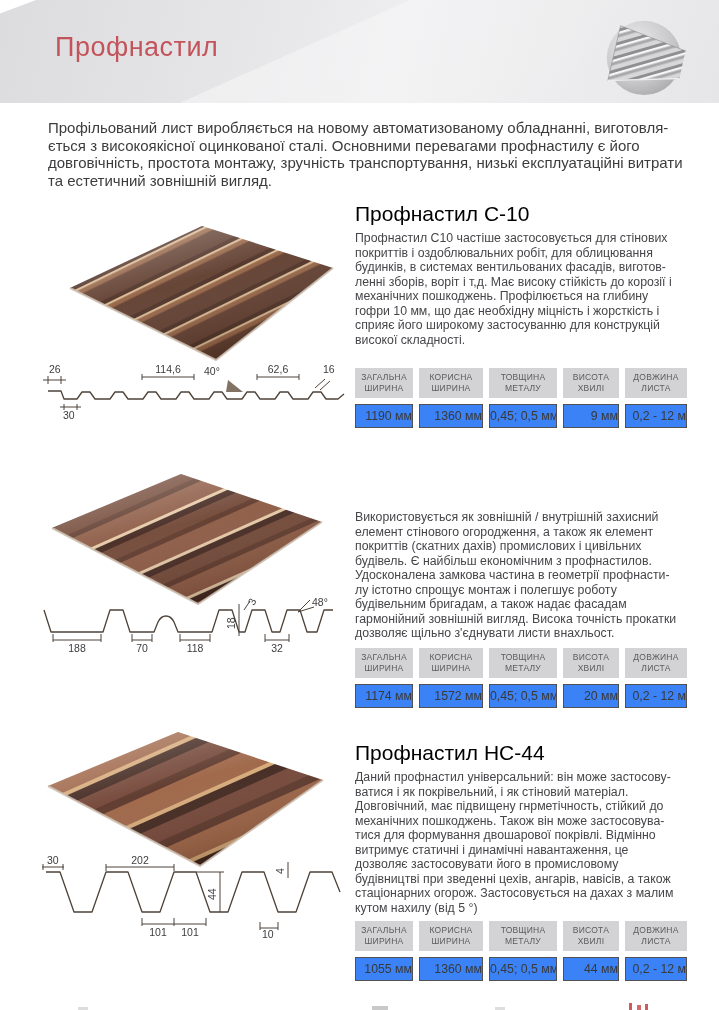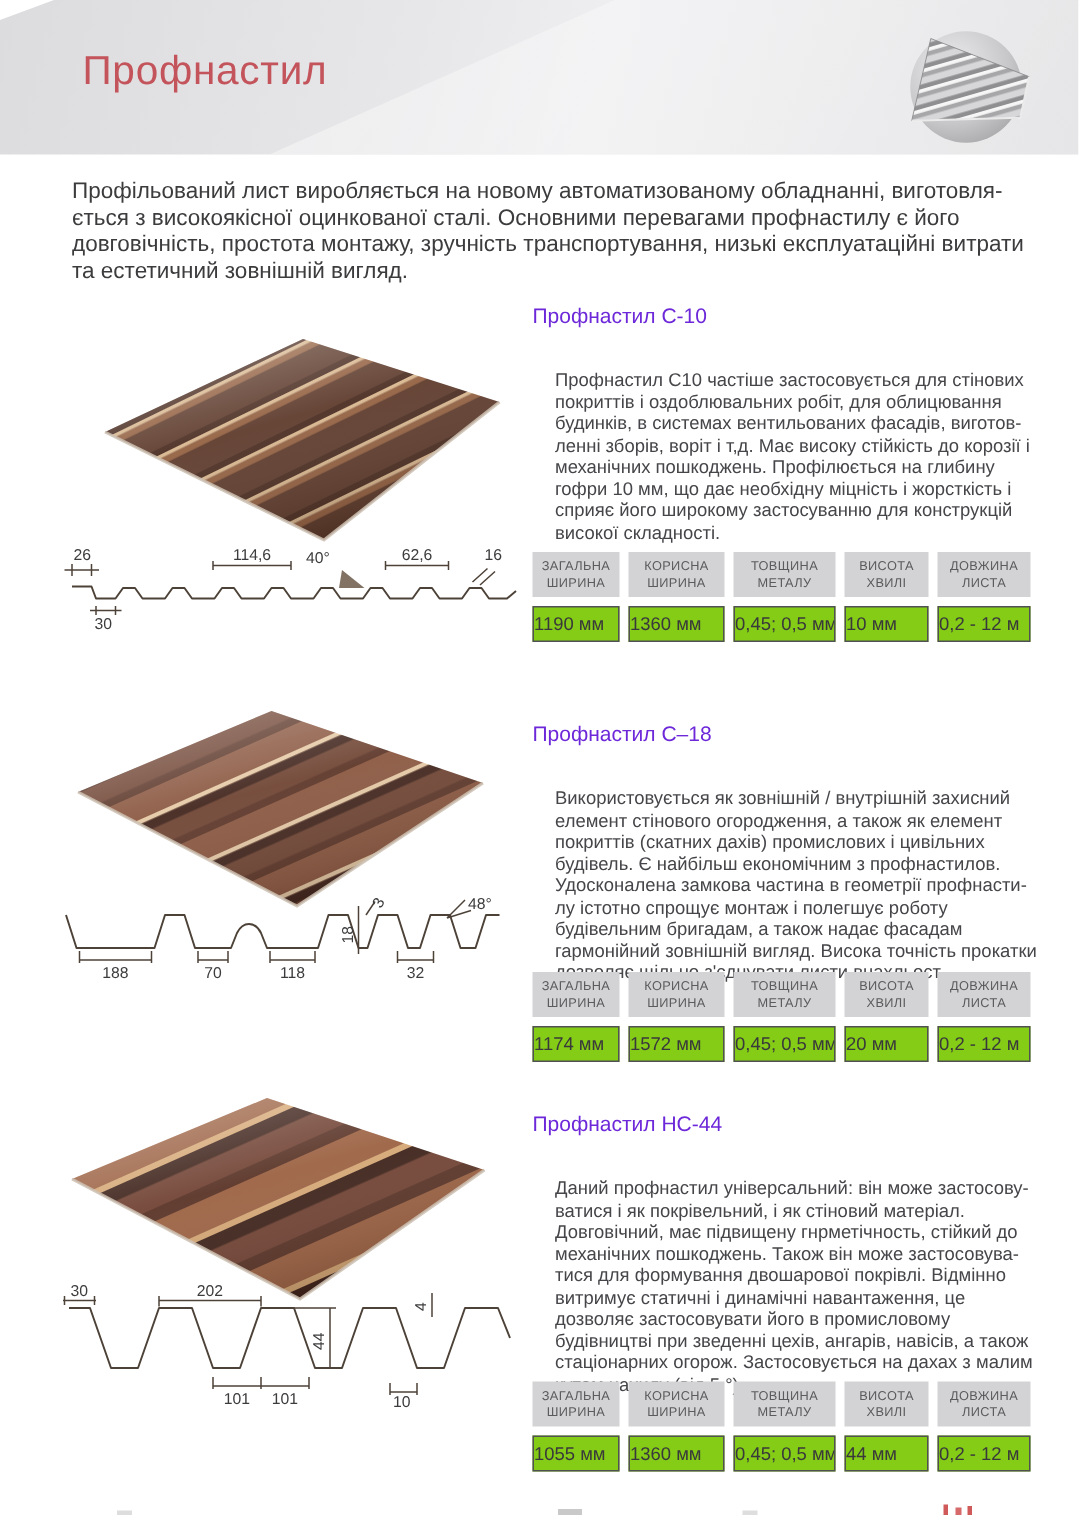--- a/index.html
+++ b/index.html
@@ -36,44 +36,44 @@
   
   .intro {
     position:absolute; left:42px; top:113px; width:652px; margin:6px;
     font-size:15px; line-height:17.6px; color:#3c3c3e;
     white-space:pre-line;
   }
 
   
   .section-heading {
     position:absolute; left:355px; width:340px; margin:0;
-    font-size:14px; font-weight:400; color:#6d28d9;
+    font-size:21px; font-weight:400; color:#000000;
   }
   .desc {
-    position:absolute; left:355px; width:338px; margin:15px;
+    position:absolute; left:355px; width:338px; margin:0;
     font-size:12.3px; line-height:14.5px; color:#46464a;
     white-space:pre-line;
   }
   .sheet, .draw { position:absolute; }
 
   
   .spec-table {
     position:absolute; left:355px; width:332px;
     display:grid; grid-template-columns:58px 64px 68px 56px 62px;
     gap:6px;
     border-radius:20px;
   }
   .spec-head {
     background:#d3d3d5; color:#5b5b5d;
     font-size:8.5px; letter-spacing:0.25px; line-height:1.3;
     text-align:center; padding:4px 1px;
   }
   .spec-val {
-    border:1.5px solid #515153; background:#84cc16;
-    font-size:12.3px; color:#39393b; text-align:left;
+    border:1.5px solid #515153; background:#3b82f6;
+    font-size:12.3px; color:#39393b; text-align:right;
     padding:4px 0;
     white-space:nowrap; overflow:hidden;
   }
 
   
   .prof { stroke:#4d4238; stroke-width:1.3; fill:none; stroke-linejoin:round; }
   .dim  { stroke:#4d4238; stroke-width:1; fill:none; }
   svg text { font-family:"Liberation Sans", sans-serif; font-size:10.5px; fill:#3c3c3e; }
 
   
@@ -158,25 +158,24 @@
 
   <div class="spec-table" style="top:368px">
     <div class="spec-head"><span>ЗАГАЛЬНА</span><br><span>ШИРИНА</span></div>
     <div class="spec-head"><span>КОРИСНА</span><br><span>ШИРИНА</span></div>
     <div class="spec-head"><span>ТОВЩИНА</span><br><span>МЕТАЛУ</span></div>
     <div class="spec-head"><span>ВИСОТА</span><br><span>ХВИЛІ</span></div>
     <div class="spec-head"><span>ДОВЖИНА</span><br><span>ЛИСТА</span></div>
     <div class="spec-val">1190 мм</div>
     <div class="spec-val">1360 мм</div>
     <div class="spec-val">0,45; 0,5 мм</div>
-    <div class="spec-val">10 мм</div>
+    <div class="spec-val">9 мм</div>
     <div class="spec-val">0,2 - 12 м</div>
   </div>
 
-  <h2 class="section-heading" style="top:481px">Профнастил С–18</h2>
   <p class="desc" style="top:510px">Використовується як зовнішній / внутрішній захисний
 елемент стінового огородження, а також як елемент
 покриттів (скатних дахів) промислових і цивільних
 будівель. Є найбільш економічним з профнастилов.
 Удосконалена замкова частина в геометрії профнасти-
 лу істотно спрощує монтаж і полегшує роботу
 будівельним бригадам, а також надає фасадам
 гармонійний зовнішній вигляд. Висока точність прокатки
 дозволяє щільно з'єднувати листи внахльост.</p>
 

